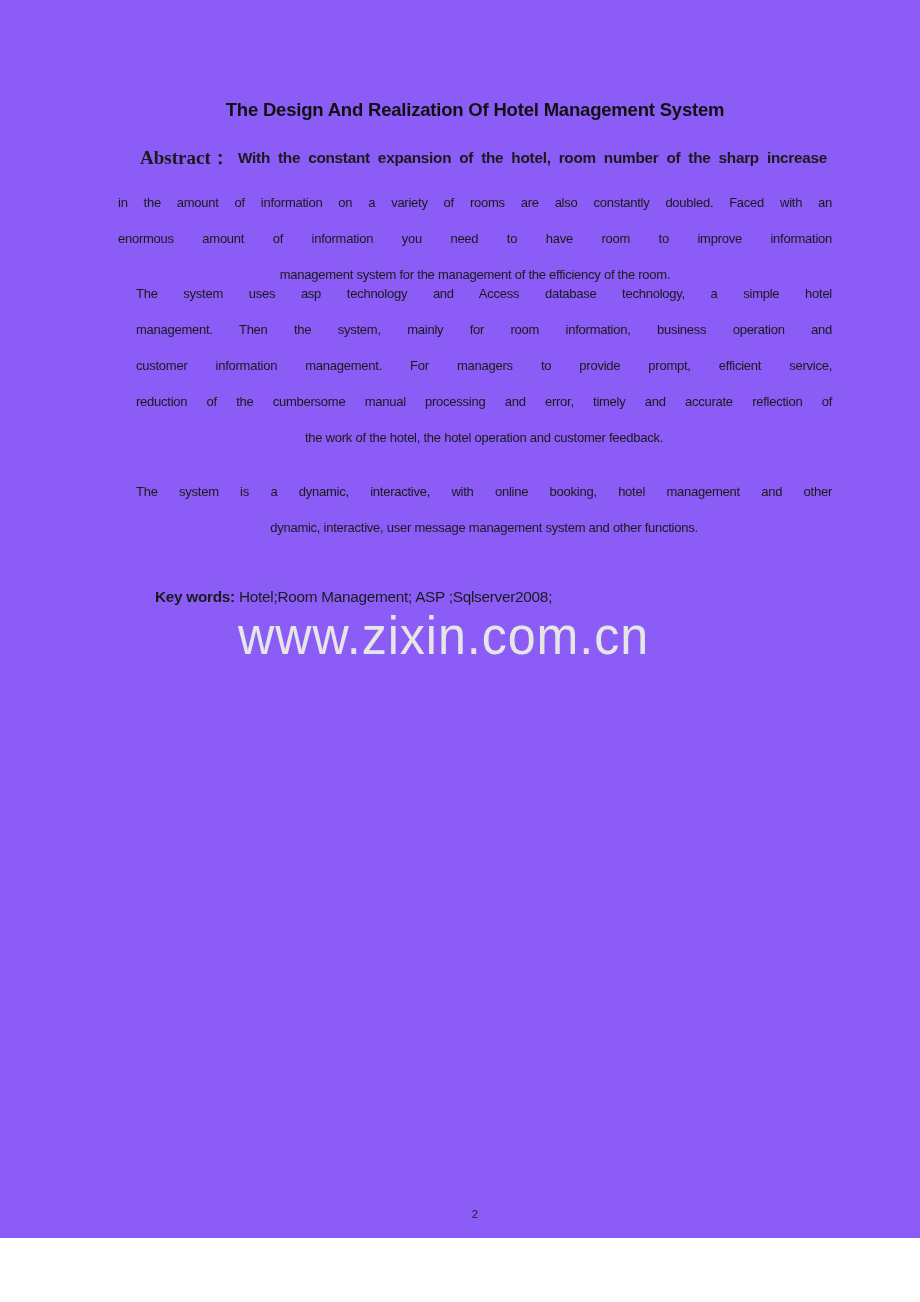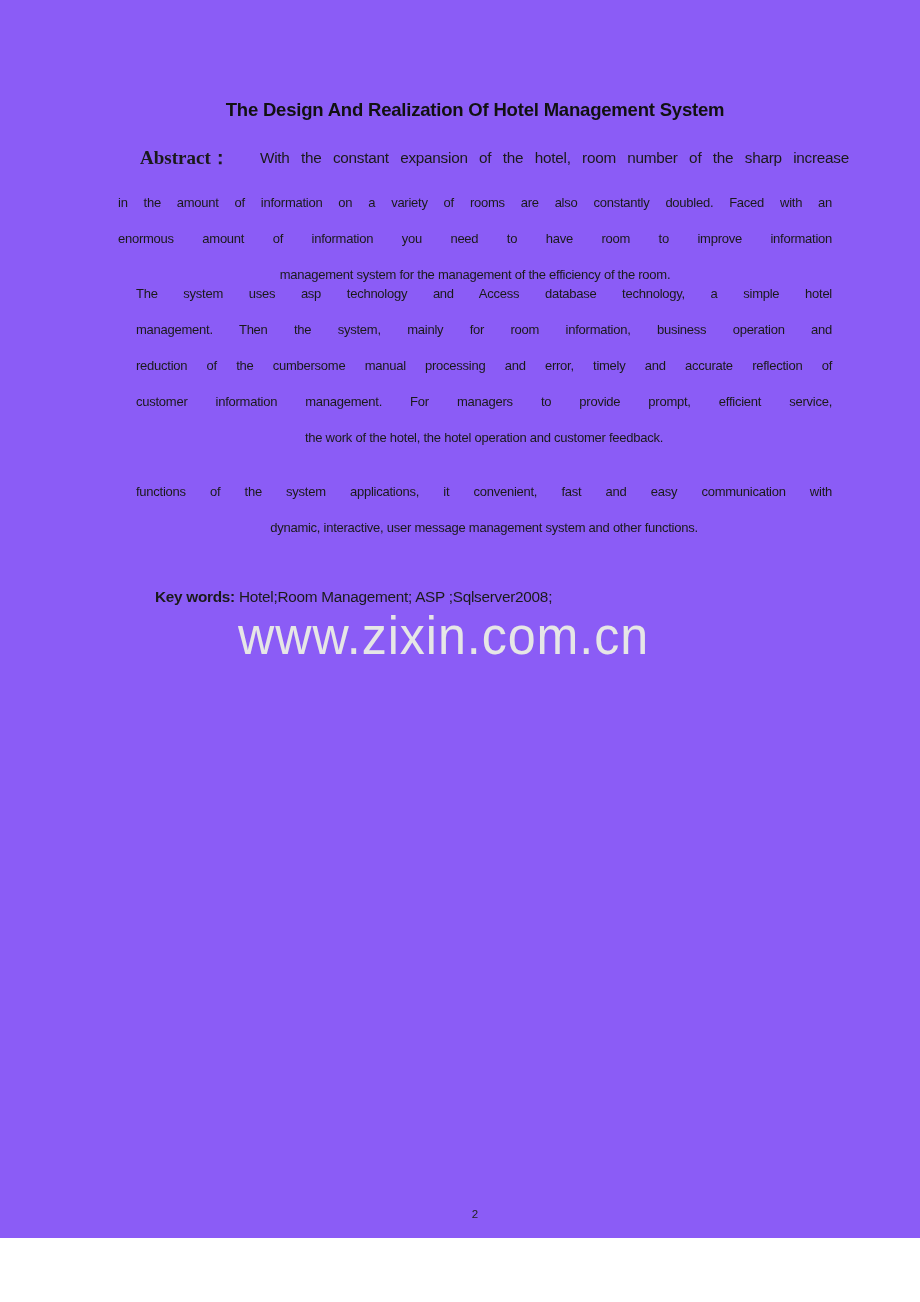--- a/index.html
+++ b/index.html
@@ -58,25 +58,26 @@
   .abstract-label {
     font-family: "Liberation Serif", "DejaVu Serif", serif;
     font-weight: bold;
     font-size: 19px;
     margin-right: 8px;
     letter-spacing: 0;
     margin-top: 32px;
   }
   .abstract-first-text {
     position: absolute;
-    left: 120px;
+    left: 98px;
     top: 0;
     width: 589px;
     text-align-last: justify;
     text-align: justify;
+    font-weight: bold;
   }
   .p1 { top: 185px; }
   .p2 { top: 276px; text-indent: 18px; }
   .p3 { top: 474px; text-indent: 18px; }
   .keywords {
     position: absolute;
     top: 588px;
     left: 155px;
     font-size: 15.3px;
     color: #1a1a1a;
@@ -132,27 +133,27 @@
 
   <div class="body-text p1">
     <span class="justify-line">in the amount of information on a variety of rooms are also constantly doubled. Faced with an</span>
     <span class="justify-line">enormous amount of information you need to have room to improve information</span>
     <span class="last-line">management system for the management of the efficiency of the room.</span>
   </div>
 
   <div class="body-text p2">
     <span class="justify-line" style="padding-left:18px;text-indent:0">The system uses asp technology and Access database technology, a simple hotel</span>
     <span class="justify-line">management. Then the system, mainly for room information, business operation and</span>
+    <span class="justify-line">customer information management. For managers to provide prompt, efficient service,</span>
     <span class="justify-line">reduction of the cumbersome manual processing and error, timely and accurate reflection of</span>
-    <span class="justify-line">customer information management. For managers to provide prompt, efficient service,</span>
     <span class="last-line">the work of the hotel, the hotel operation and customer feedback.</span>
   </div>
 
   <div class="body-text p3">
-    <span class="justify-line">functions of the system applications, it convenient, fast and easy communication with</span>
+    <span class="justify-line" style="padding-left:18px;text-indent:0">The system is a dynamic, interactive, with online booking, hotel management and other</span>
     <span class="last-line">dynamic, interactive, user message management system and other functions.</span>
   </div>
 
   <div class="watermark">www.zixin.com.cn</div>
 
   <div class="keywords">
     <span class="keywords-label">Key words:</span><span> Hotel;Room Management; ASP ;Sqlserver2008;</span>
   </div>
 
   <div class="page-number">2</div>

